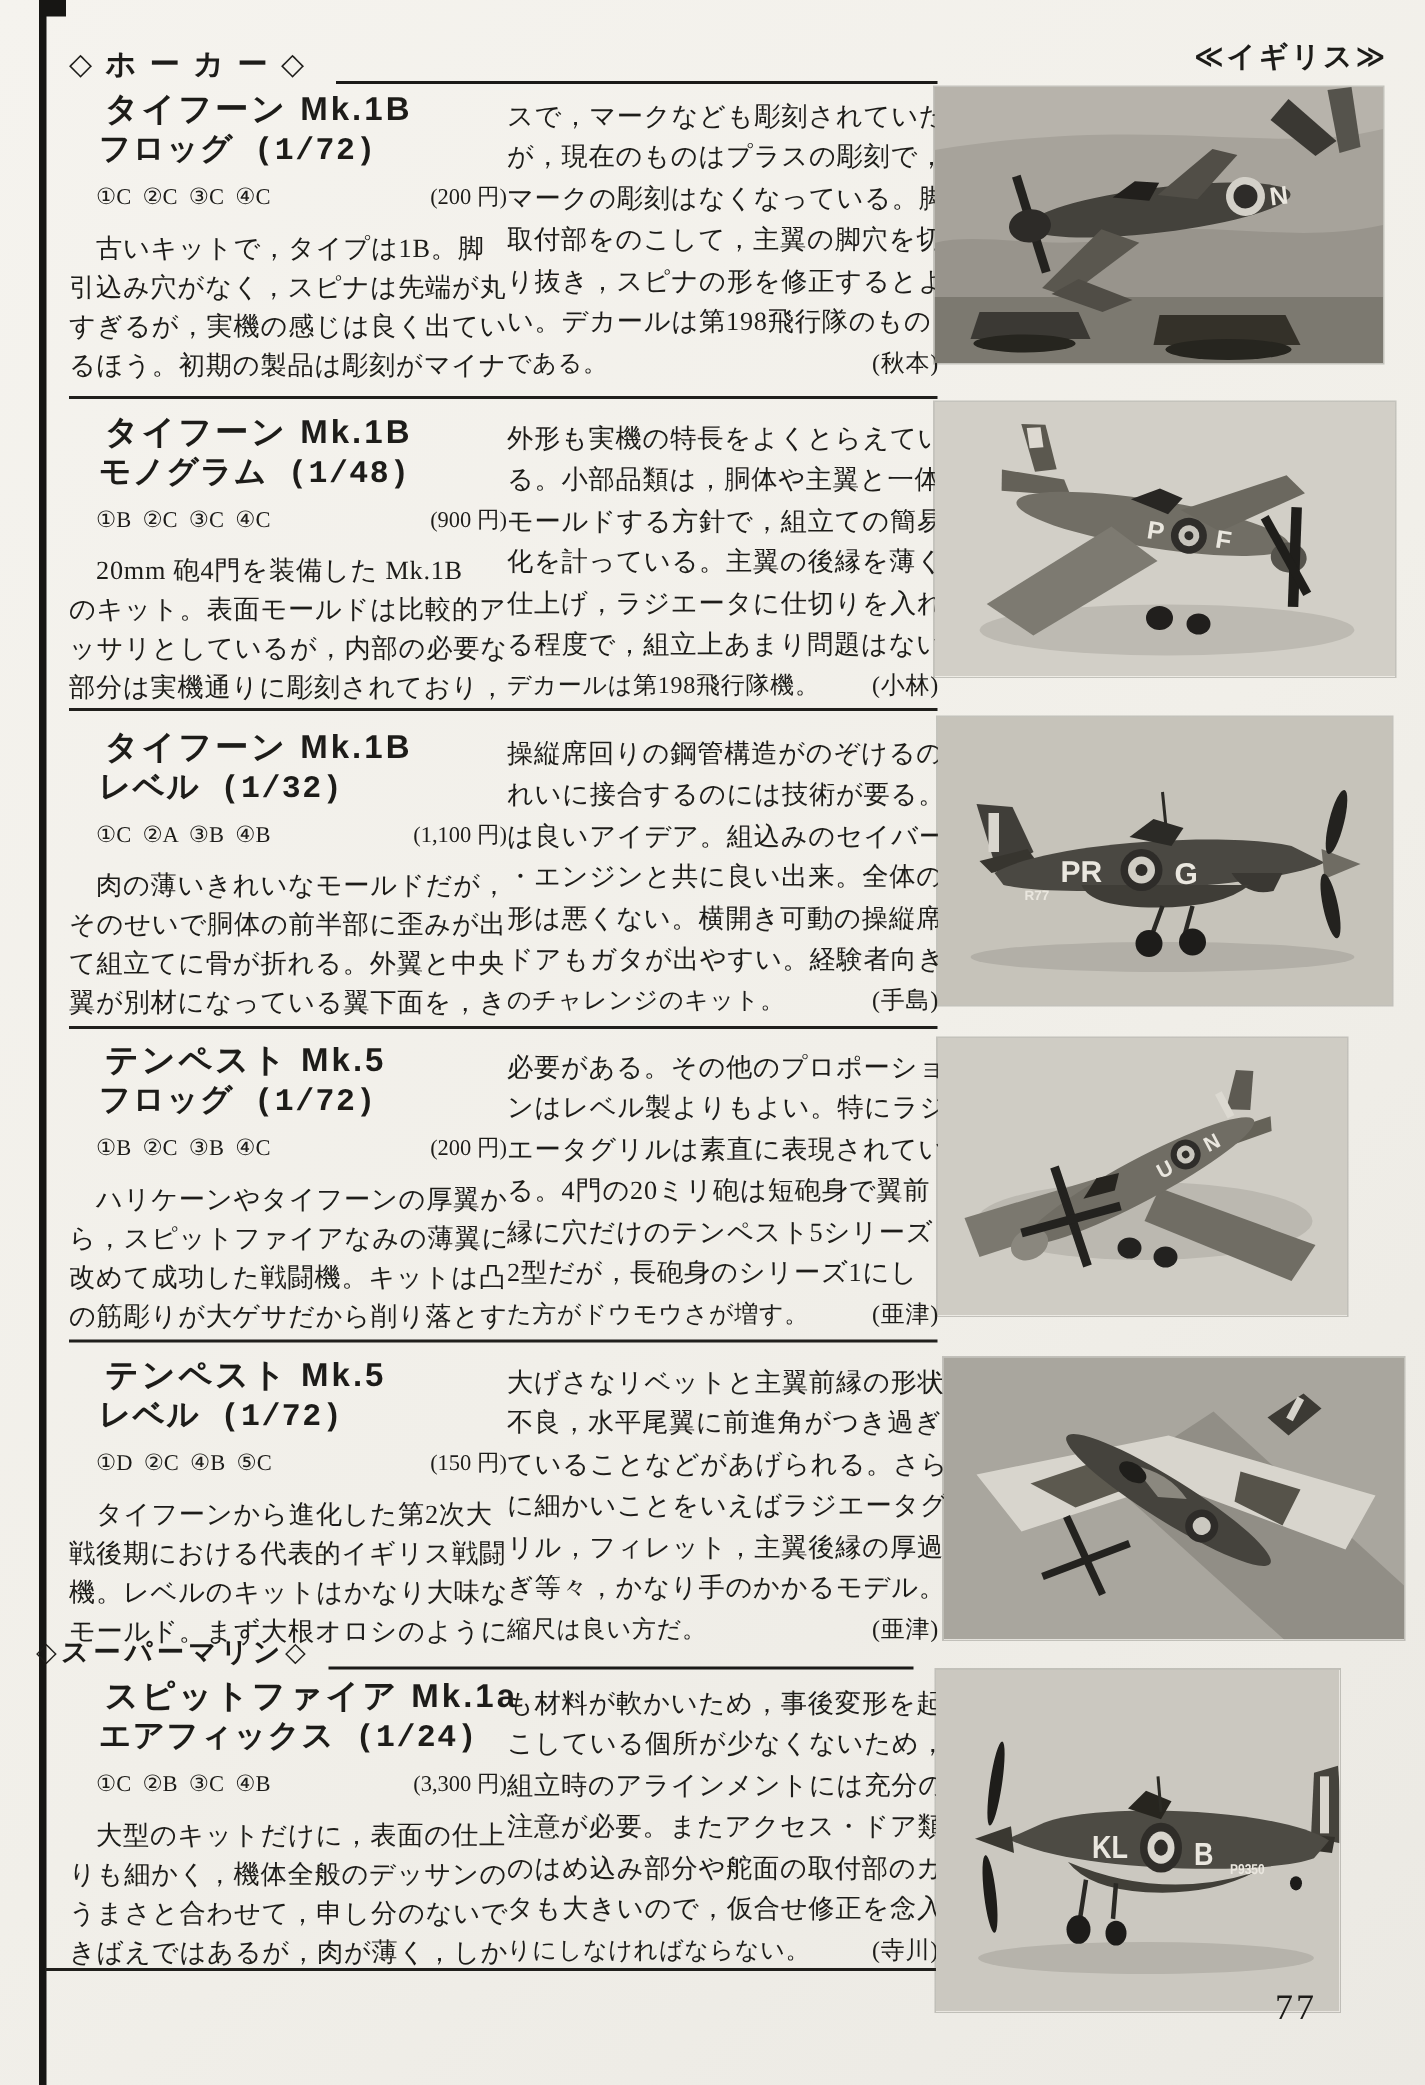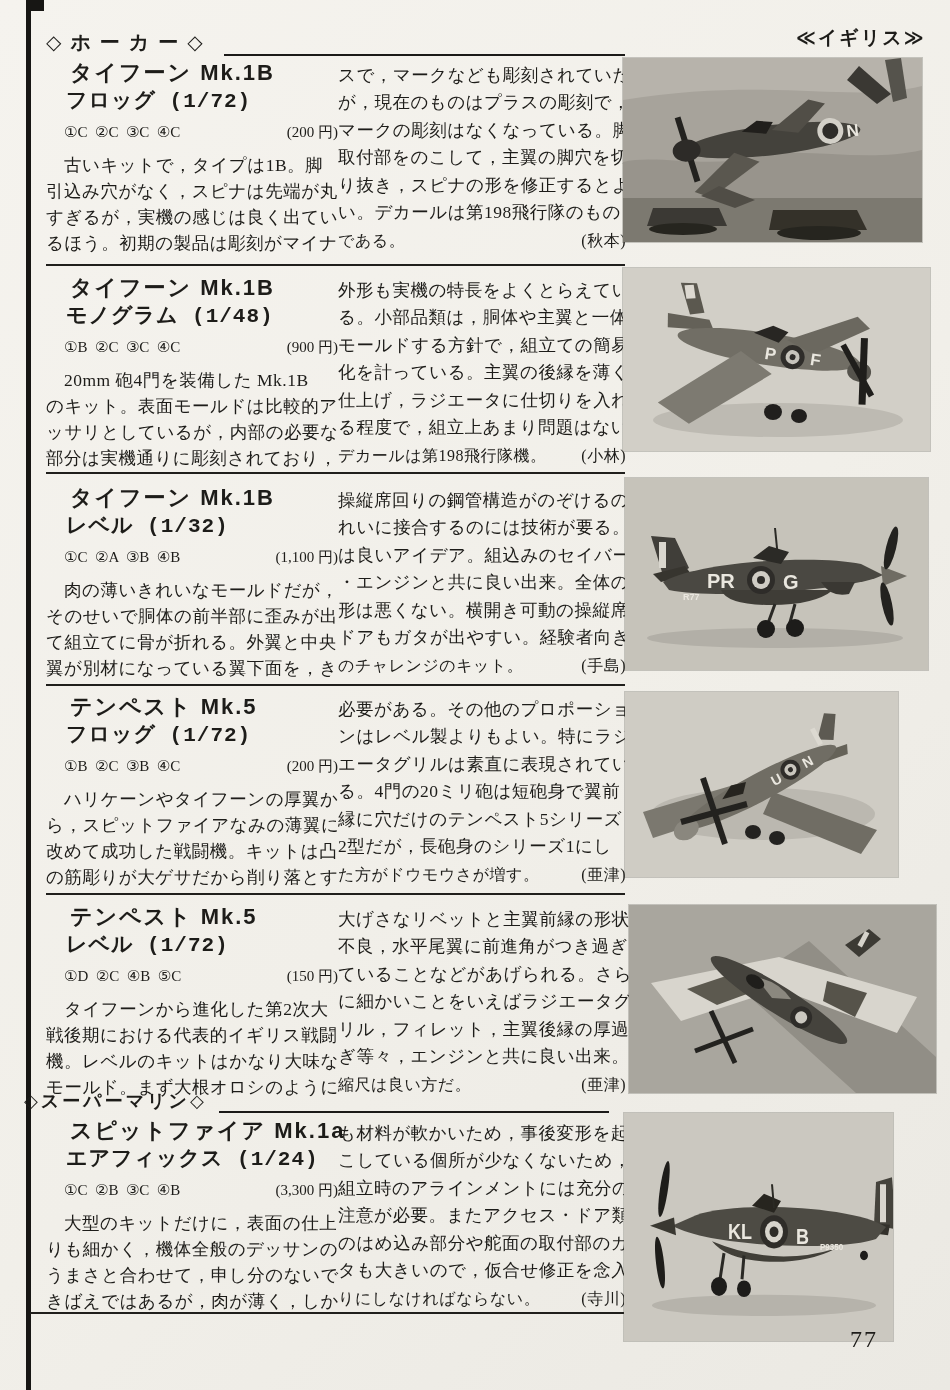--- a/index.html
+++ b/index.html
@@ -9,21 +9,21 @@
         font-family:"Liberation Serif","DejaVu Serif",serif;color:#1d1c19}
   .left-rule{position:absolute;left:26px;top:0;width:5px;height:1390px;background:#171614}
   .corner-mark{position:absolute;left:26px;top:0;width:18px;height:11px;background:#171614}
   .sec-head{position:absolute;display:flex;align-items:flex-end;white-space:nowrap;
             font-family:"Liberation Sans","DejaVu Sans",sans-serif;font-weight:bold}
   #hawker{left:46px;top:29px;width:579px;font-size:20px;letter-spacing:9px}
   #supermarine{left:24px;top:1089px;width:585px;font-size:18px;letter-spacing:3px}
   .sec-line{flex:1;height:2px;background:#1b1a18;margin-left:12px;margin-top:3px}
   .country{position:absolute;left:796px;top:25px;font-family:"Liberation Sans","DejaVu Sans",sans-serif;
            font-weight:bold;font-size:19px;letter-spacing:2px}
-  .entry{position:absolute;left:46px;width:580px;display:flex;align-items:center}
+  .entry{position:absolute;left:46px;width:580px;display:flex;align-items:flex-end}
   .col-left{width:292px}
   .col-right{width:288px}
   .title{font-family:"Liberation Sans","DejaVu Sans",sans-serif;font-weight:bold;font-size:22px;
          line-height:26px;letter-spacing:2px;margin:0 0 6px 24px;white-space:nowrap}
   .maker{font-family:Liberation Mono, monospace;font-weight:bold;font-size:21px;
          line-height:20px;letter-spacing:1px;margin:0 0 8px 20px;white-space:nowrap}
   .ratings-row{display:flex;justify-content:space-between;align-items:baseline;
                font-weight:normal;font-size:15px;line-height:24px;margin:0 0 8px 18px;
                font-family:"Liberation Serif","DejaVu Sans",serif}
   .ratings-row span{white-space:pre}
@@ -210,21 +210,21 @@
             <div class="tline">モールド。まず大根オロシのように</div>
           </div>
       </div>
       <div class="col-right">
         <div class="body right-body">
             <div class="tline">大げさなリベットと主翼前縁の形状</div>
             <div class="tline">不良，水平尾翼に前進角がつき過ぎ</div>
             <div class="tline">ていることなどがあげられる。さら</div>
             <div class="tline">に細かいことをいえばラジエータグ</div>
             <div class="tline">リル，フィレット，主翼後縁の厚過</div>
-            <div class="tline">ぎ等々，エンジンと共に良い出来。</div>
+            <div class="tline">ぎ等々，かなり手のかかるモデル。</div>
           </div>
         <div class="lastline">
           <span>縮尺は良い方だ。</span>
           <span>(亜津)</span>
         </div>
       </div>
     </section>
 
     <section class="entry" style="top: 1118px;">
       <div class="col-left">

